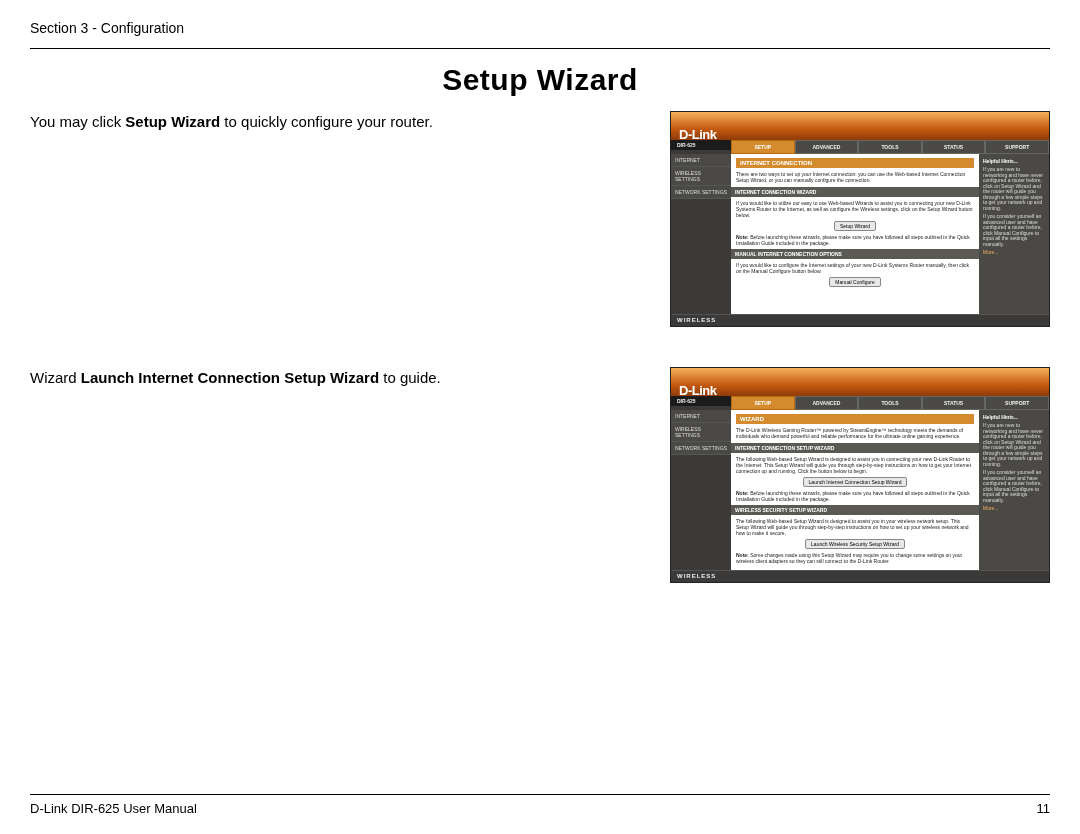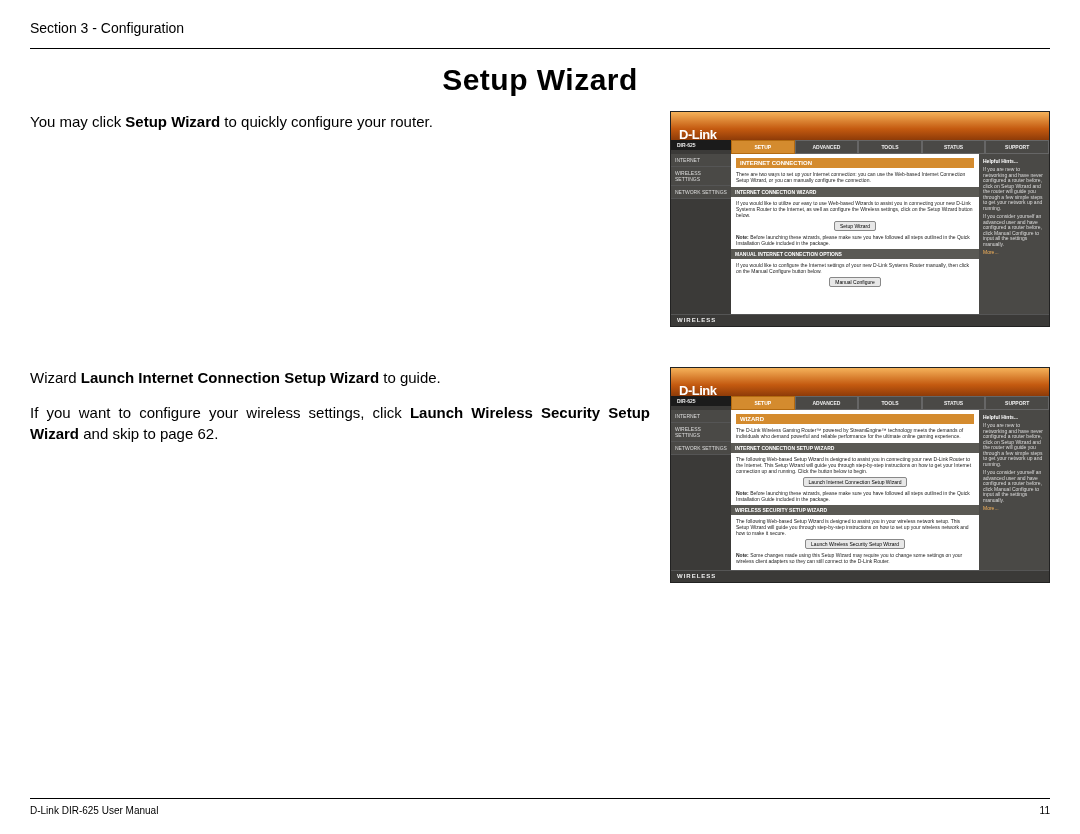--- a/index.html
+++ b/index.html
@@ -190,21 +190,21 @@
     letter-spacing: 1px;
   }
 
   .page-footer {
     position: absolute;
     left: 30px;
     right: 30px;
     bottom: 18px;
     border-top: 1px solid #000;
     padding-top: 6px;
-    font-size: 10px;
+    font-size: 13px;
     display: flex;
     justify-content: space-between;
   }
 </style>
 </head>
 <body>
 
 <div class="header-line">Section 3 - Configuration</div>
 
 <h1 class="page-title">Setup Wizard</h1>
@@ -259,23 +259,20 @@
       </div>
       <div class="router-footer">WIRELESS</div>
     </div>
   </div>
 </div>
 
 <div class="content-row">
   <div class="text-col">
     <p>
       <span>Wizard </span><span class="bold">Launch Internet Connection Setup Wizard</span><span> to guide.</span>
-    </p>
-    <p>
-      <span>If you want to configure your wireless settings, click </span><span class="bold">Launch Wireless Security Setup Wizard</span><span> and skip to page 62.</span>
     </p>
   </div>
   <div class="screenshot-col">
 
     <div class="router-ui">
       <div class="router-banner">
         <span class="router-logo">D-Link</span>
       </div>
       <div class="router-wrap">
         <div style="width:60px;">

